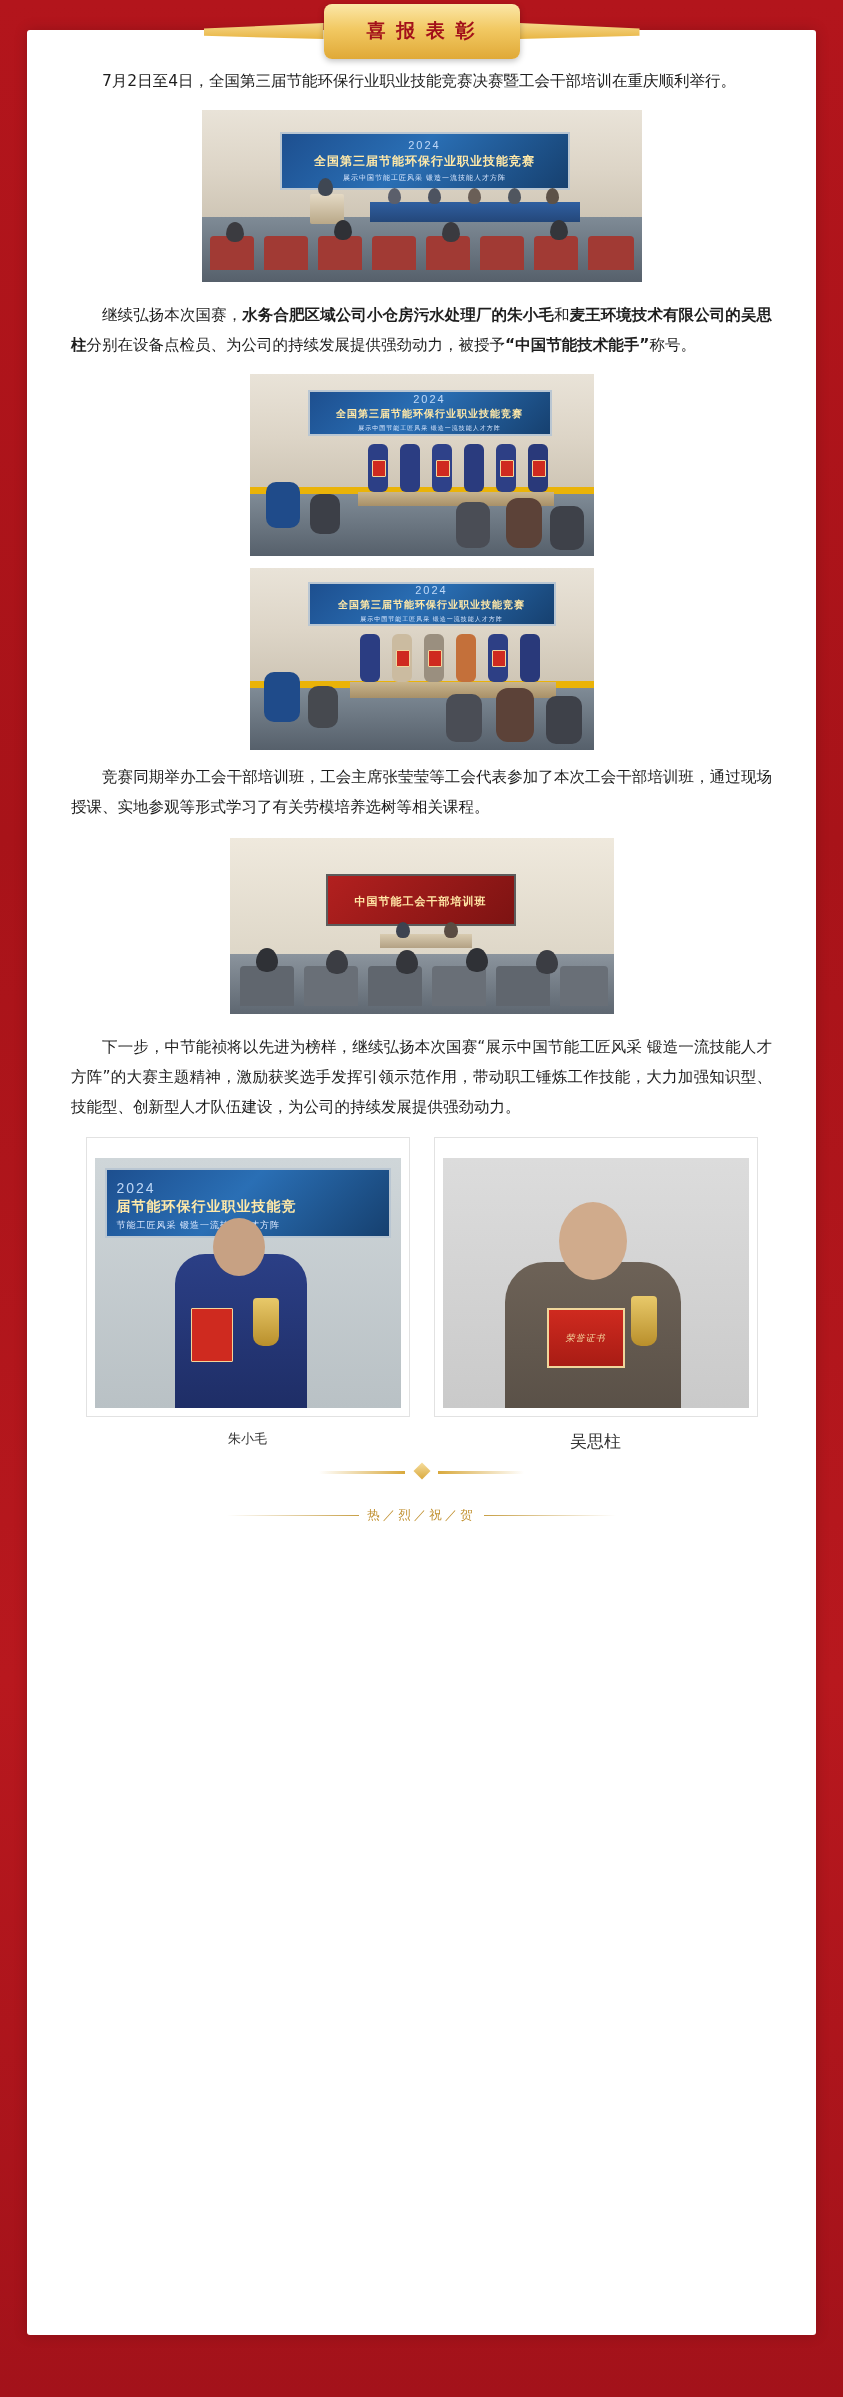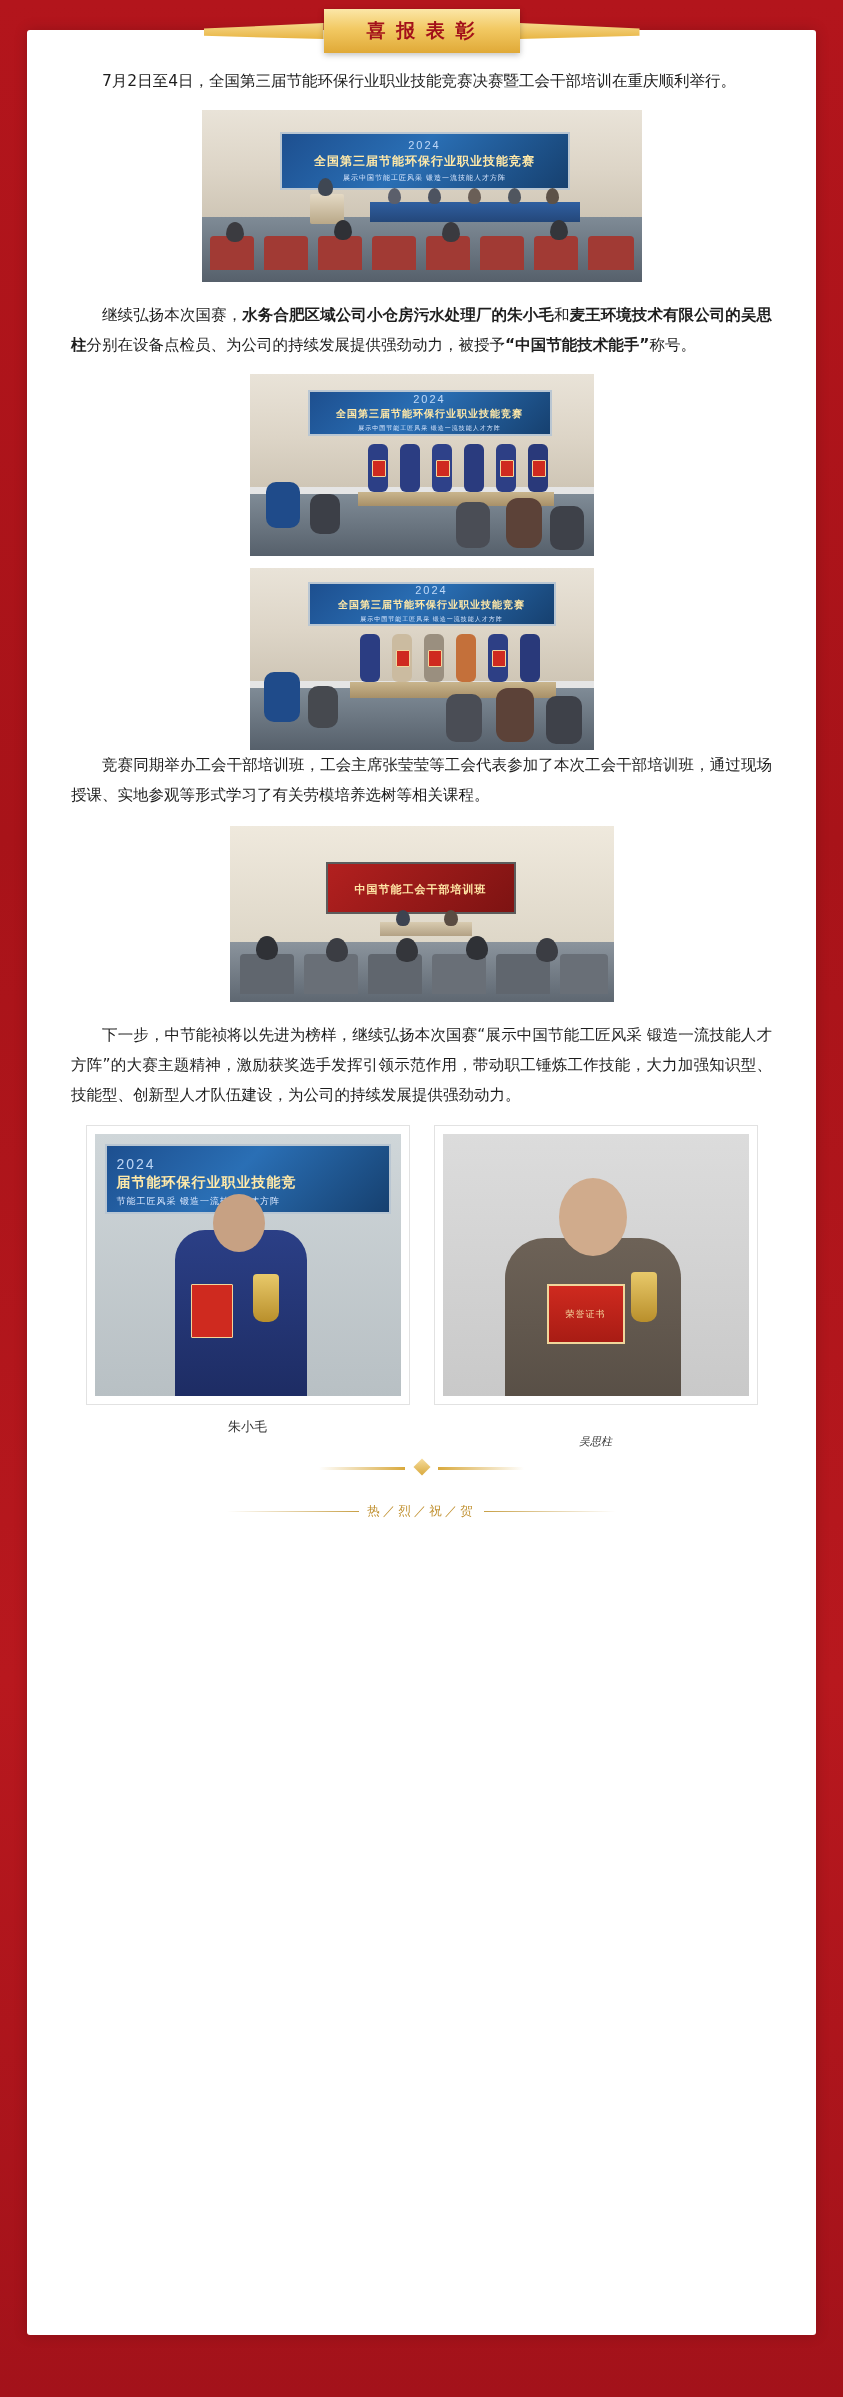--- a/index.html
+++ b/index.html
@@ -62,23 +62,23 @@
   .ribbon-left, .ribbon-right {
     width: 120px;
     height: 16px;
     background: linear-gradient(180deg, #f6d88a, #e8b544);
     position: relative;
   }
   .ribbon-left { clip-path: polygon(0 35%, 100% 0, 100% 100%, 0 80%); }
   .ribbon-right { clip-path: polygon(0 0, 100% 35%, 100% 80%, 0 100%); }
   .banner {
     width: 196px;
-    height: 44px;
+    height: 55px;
     background: linear-gradient(180deg, #fbe7a8 0%, #f2c963 45%, #e0a937 100%);
-    border-radius: 0;
+    border-radius: 8px;
     display: flex;
     align-items: center;
     justify-content: center;
     gap: 12px;
     box-shadow: 0 2px 6px rgba(0,0,0,.25);
     position: relative;
     z-index: 2;
   }
   .banner span {
     font-size: 19px;
@@ -124,23 +124,23 @@
     margin-top: 9px;
     font-size: 12.5px;
     color: #333;
     text-align: center;
     font-family: "DejaVu Sans", "Liberation Sans", sans-serif;
   }
 
   
   .photo {
     position: relative;
-    margin: 0 auto;
+    margin: 12px auto;
     overflow: hidden;
-    background: #e5e5e5;
+    background: #eab308;
   }
   .photo .hall-wall {
     position: absolute; left:0; top:0; width:100%; height:62%;
     background: linear-gradient(180deg,#e9e3d8 0%, #ddd5c7 55%, #cfc6b6 100%);
   }
   .photo .hall-floor {
     position: absolute; left:0; bottom:0; width:100%; height:38%;
     background: linear-gradient(180deg,#7f8b96 0%, #56606b 100%);
   }
   .photo .screen {
@@ -391,31 +391,31 @@
               <div class="person" style="left:118px;top:60px;width:52px;height:58px;background:#c7a183;border-radius:50%;"></div>
               <div class="cert" style="left:96px;top:150px;width:40px;height:52px;"></div>
               <div style="position:absolute;left:158px;top:140px;width:26px;height:48px;background:linear-gradient(180deg,#e8c96a,#b98f2b);border-radius:4px 4px 10px 10px;"></div>
             </div>
           </div>
           <div class="caption" style="margin-top:14px;font-size:13px;">朱小毛</div>
         </div>
 
         <div class="col">
           <div class="portrait-frame">
-            <div class="photo" style="width:100%;height:100%;">
+            <div class="photo" style="width:100%;height:100%;font-style:italic;">
               <div class="hall-wall" style="height:100%;background:linear-gradient(180deg,#dcdcdc,#c9c9c9);"></div>
               <div class="person" style="left:62px;top:104px;width:176px;height:170px;background:linear-gradient(180deg,#6d6257,#574e45);border-radius:40px 40px 0 0;"></div>
               <div class="person" style="left:116px;top:44px;width:68px;height:78px;background:#d0ab8c;border-radius:50%;"></div>
               <div style="position:absolute;left:104px;top:150px;width:74px;height:56px;background:linear-gradient(180deg,#cf2a1f,#a81c14);border:2px solid #f0d69b;display:flex;align-items:center;justify-content:center;">
                 <span style="color:#f7dfa4;font-size:9px;letter-spacing:1px;">荣誉证书</span>
               </div>
               <div style="position:absolute;left:188px;top:138px;width:26px;height:50px;background:linear-gradient(180deg,#e8c96a,#b98f2b);border-radius:4px 4px 10px 10px;"></div>
             </div>
           </div>
-          <div class="caption" style="margin-top:30px;font-size:11px;font-style:italic;">吴思柱</div>
+          <div class="caption" style="margin-top:14px;font-size:17px;">吴思柱</div>
         </div>
       </div>
 
       <div class="gold-divider">
         <span class="bar"></span>
         <span class="diamond"></span>
         <span class="bar r"></span>
       </div>
 
       <div class="footer">

